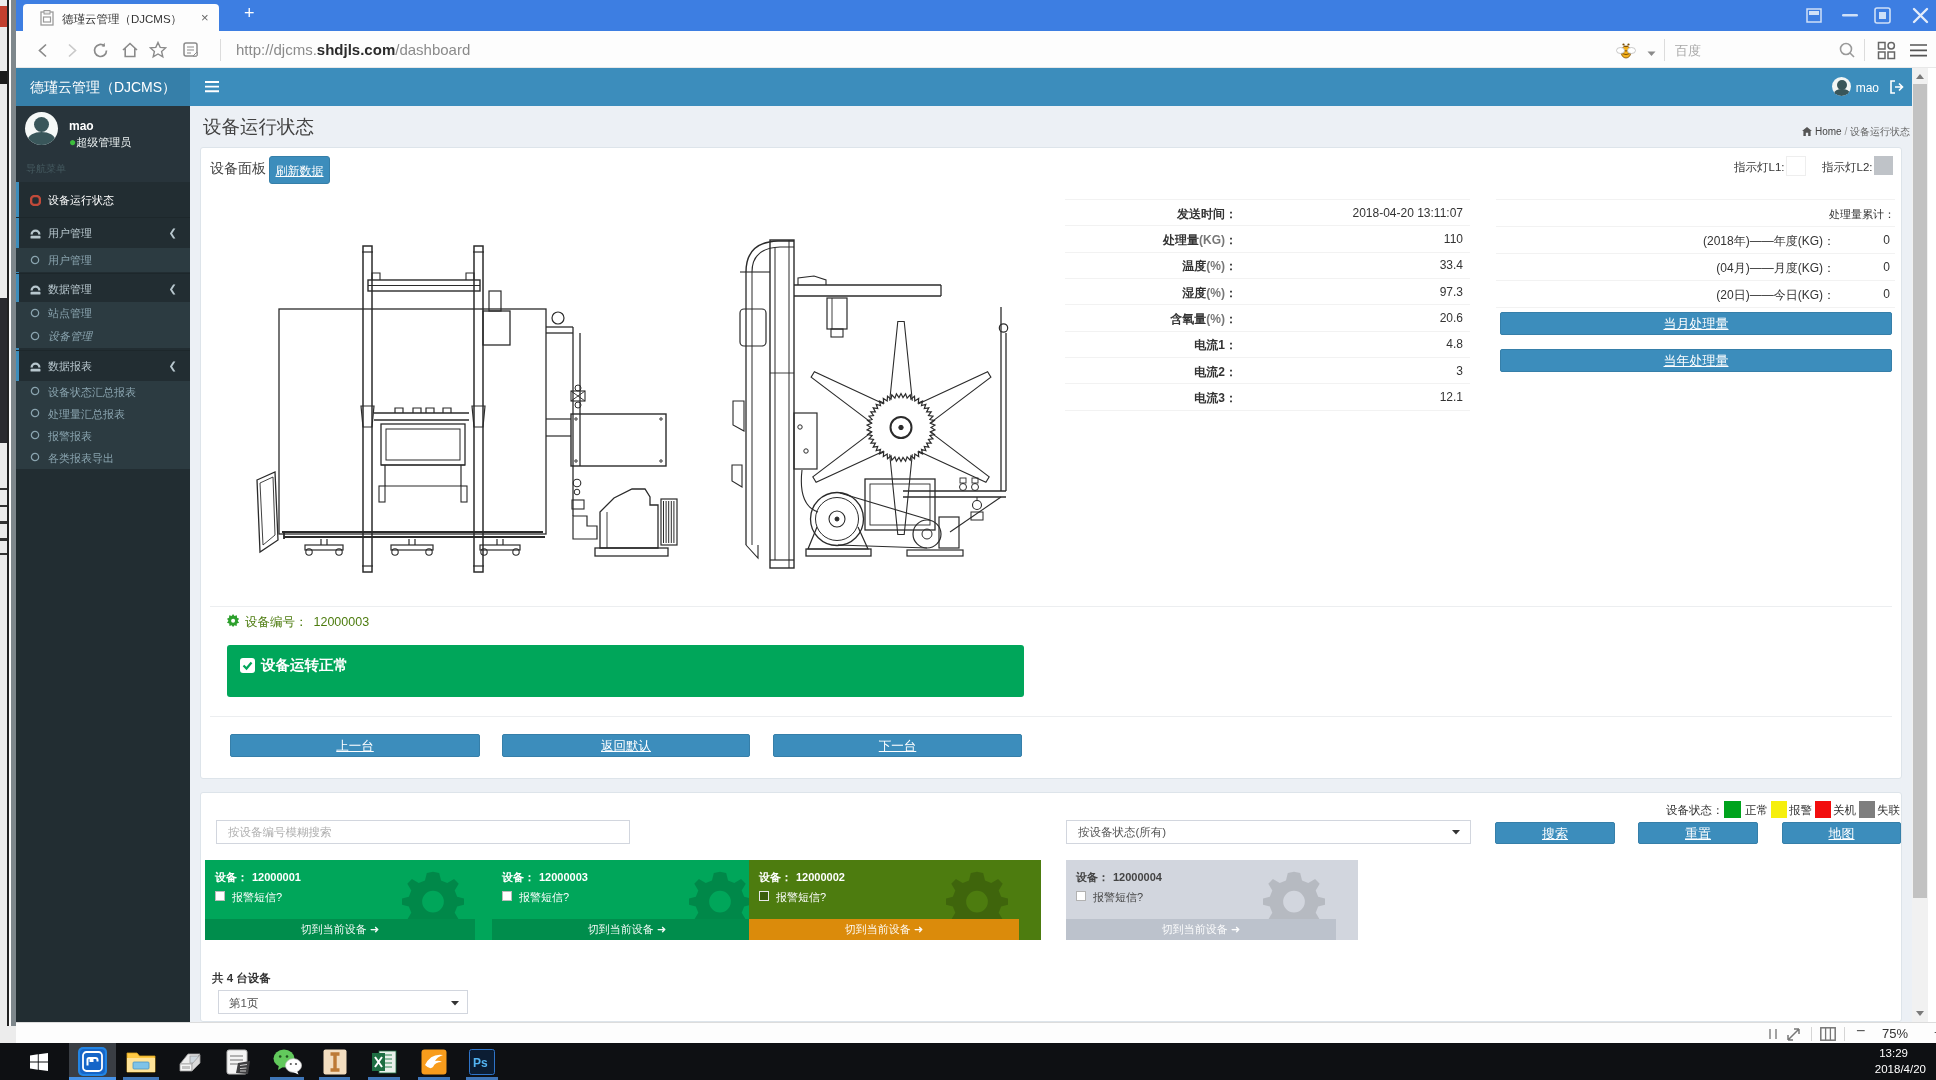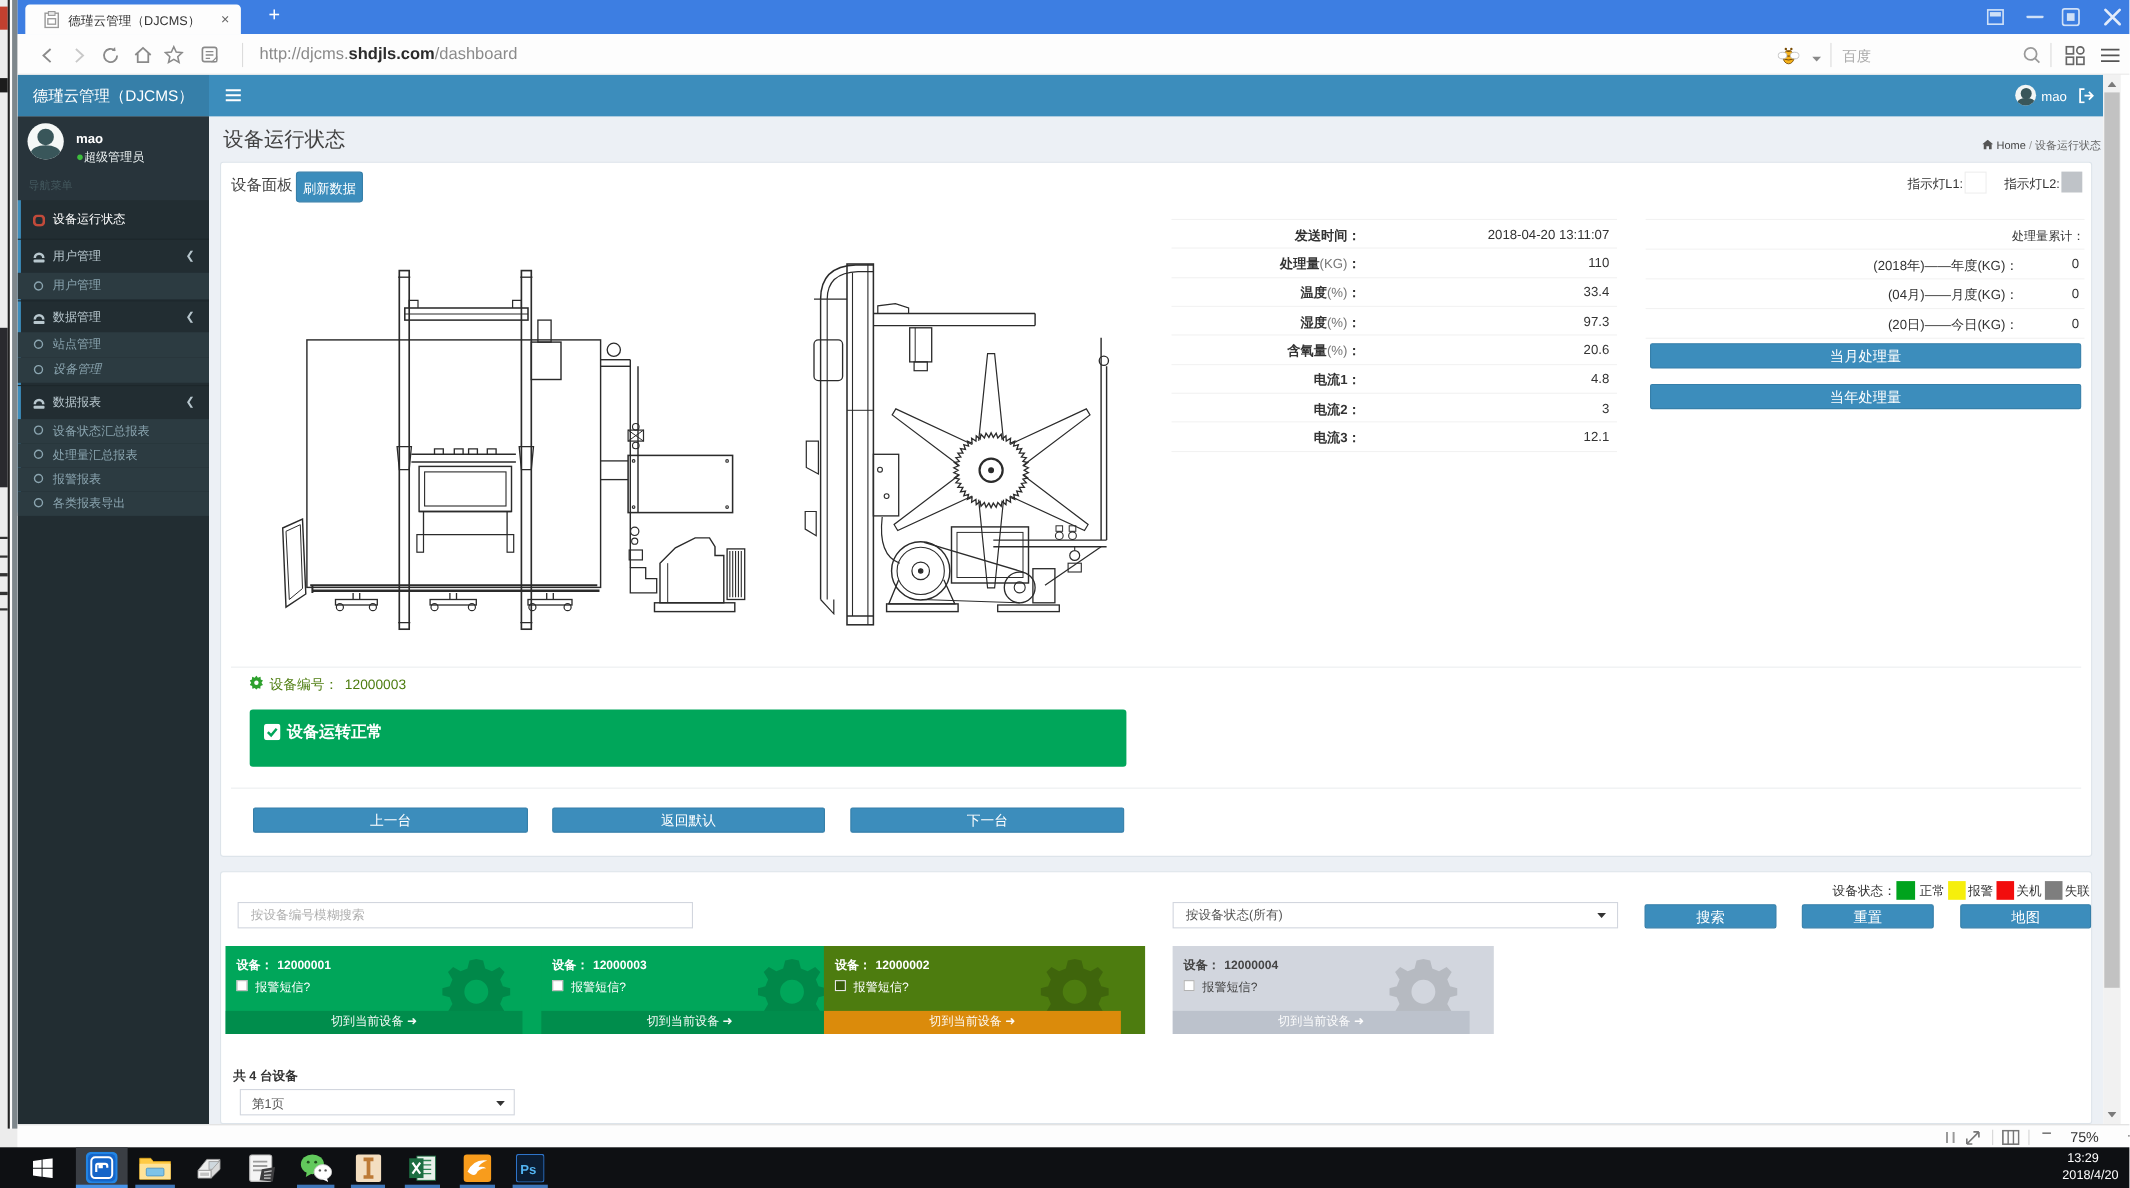--- a/index.html
+++ b/index.html
@@ -52,26 +52,26 @@
 
 h1.ctitle { position:absolute; left:13px; top:8px; font-size:18.5px; font-weight:400; color:#424242; }
 #crumb { position:absolute; right:2px; top:19px; font-size:10px; color:#444; }
 #crumb .grey { color:#999; }
 
 .pin { position:absolute; height:24px; background:#fff; border:1px solid #d2d6de; font-family:"Liberation Sans",sans-serif; font-size:11.5px; color:#555; padding-left:11px; outline:none; }
 .pin::placeholder { color:#b0b0b0; }
 #panel1 { position:absolute; left:10px; top:41px; width:1702px; height:632px; background:#fff; border:1px solid #dde4ea; border-radius:3px;}
 #panel2 { position:absolute; left:10px; top:686px; width:1702px; height:230px; background:#fff; border:1px solid #dde4ea; border-radius:3px;}
 
-.btn { position:absolute; background:#3c8dbc; border:1px solid #367fa9; border-radius:3px; color:#fff; text-align:center; }
+.btn { position:absolute; background:#3c8dbc; border:1px solid #367fa9; border-radius:3px; color:#fff; text-align:center;text-decoration:underline; }
 
 
 .trow { position:absolute; border-top:1px solid #f2f2f2; }
 .tlab { position:absolute; font-size:12px; color:#333; font-weight:700; text-align:right;}
-.tlab .lt { font-weight:400; color:#777; }
+.tlab .lt { font-weight:700; color:#777; }
 .tval { position:absolute; font-size:12px; color:#333; text-align:right; }
 
 
 .card { position:absolute; width:292px; height:80px; overflow:hidden; }
 .card .ct { position:absolute; left:10px; top:10px; font-size:11px; font-weight:700; color:#fff; }
 .card .cb { position:absolute; left:10px; top:31px; width:10px; height:10px; background:#fff; border:1px solid #aaa;}
 .card .cl { position:absolute; left:27px; top:30px; font-size:11px; color:#fff; }
 .card .cf { position:absolute; left:0; top:59px; width:270px; height:21px; text-align:center; font-size:11px; color:rgba(255,255,255,.95); line-height:21px;}
 .gear { position:absolute; }
 

